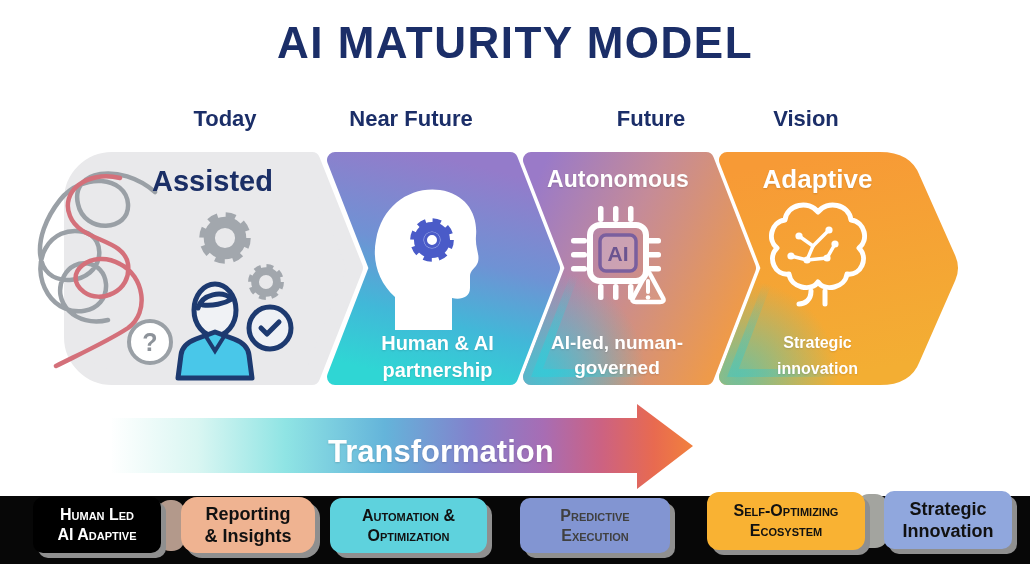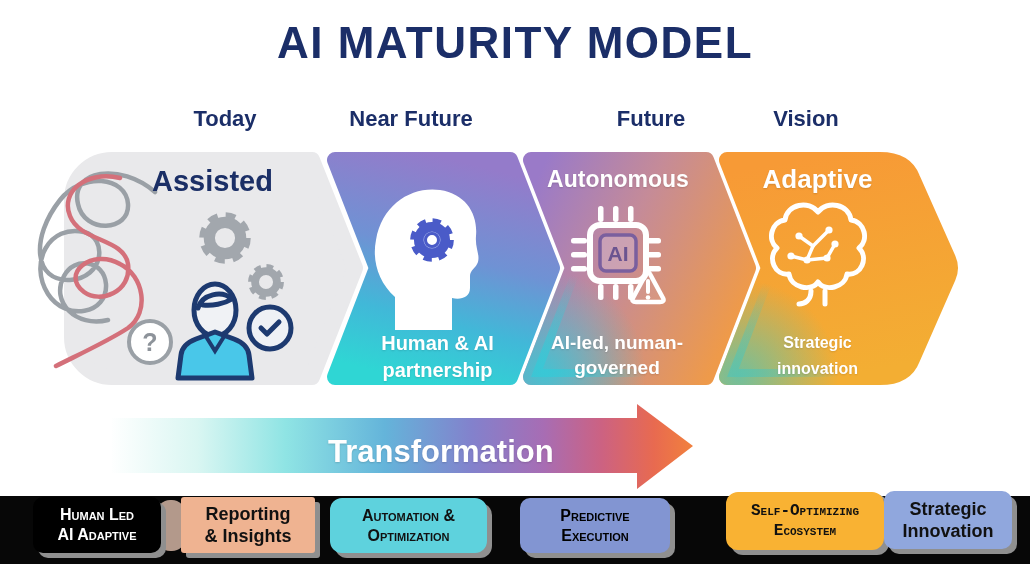--- a/index.html
+++ b/index.html
@@ -211,36 +211,36 @@
   <div class="abs footer-band"></div>
 
   <div class="abs connector" style="left:157px;top:500px;width:28px;height:51px;background:#b3998b;"></div>
   <div class="abs connector" style="left:856px;top:494px;width:32px;height:54px;background:#a3a49f;"></div>
 
   <div class="abs pill sc" style="left:33px;top:497px;width:128px;height:56px;background:#000000;color:#ffffff;border-radius:10px;">
     <span class="l">Human Led</span>
     <span class="l">AI Adaptive</span>
   </div>
 
-  <div class="abs pill" style="left:181px;top:497px;width:134px;height:56px;background:#efb391;color:#111111;font-size:18px;border-radius:3px;">
+  <div class="abs pill" style="left:181px;top:497px;width:134px;height:56px;background:#efb391;color:#111111;font-size:18px;border-radius:16px;">
     <span class="l">Reporting</span>
     <span class="l">&amp; Insights</span>
   </div>
 
   <div class="abs pill sc" style="left:330px;top:498px;width:157px;height:55px;background:#5ed2dd;color:#111111;border-radius:12px;">
     <span class="l">Automation &amp;</span>
     <span class="l">Optimization</span>
   </div>
 
-  <div class="abs pill sc" style="left:520px;top:498px;width:150px;height:55px;background:#8295d2;color:#000000;border-radius:10px;">
+  <div class="abs pill sc" style="left:520px;top:498px;width:150px;height:55px;background:#8295d2;color:#404040;border-radius:10px;">
     <span class="l">Predictive</span>
     <span class="l">Execution</span>
   </div>
 
-  <div class="abs pill sc" style="left:726px;top:492px;width:158px;height:58px;background:#f9b233;color:#111111;border-radius:12px;font-family:Liberation Mono, monospace;">
+  <div class="abs pill sc" style="left:707px;top:492px;width:158px;height:58px;background:#f9b233;color:#111111;border-radius:12px;">
     <span class="l">Self-Optimizing</span>
     <span class="l">Ecosystem</span>
   </div>
 
   <div class="abs pill" style="left:884px;top:491px;width:128px;height:58px;background:#90a7dd;color:#111111;font-size:18px;border-radius:10px;">
     <span class="l">Strategic</span>
     <span class="l">Innovation</span>
   </div>
 
 </div>

